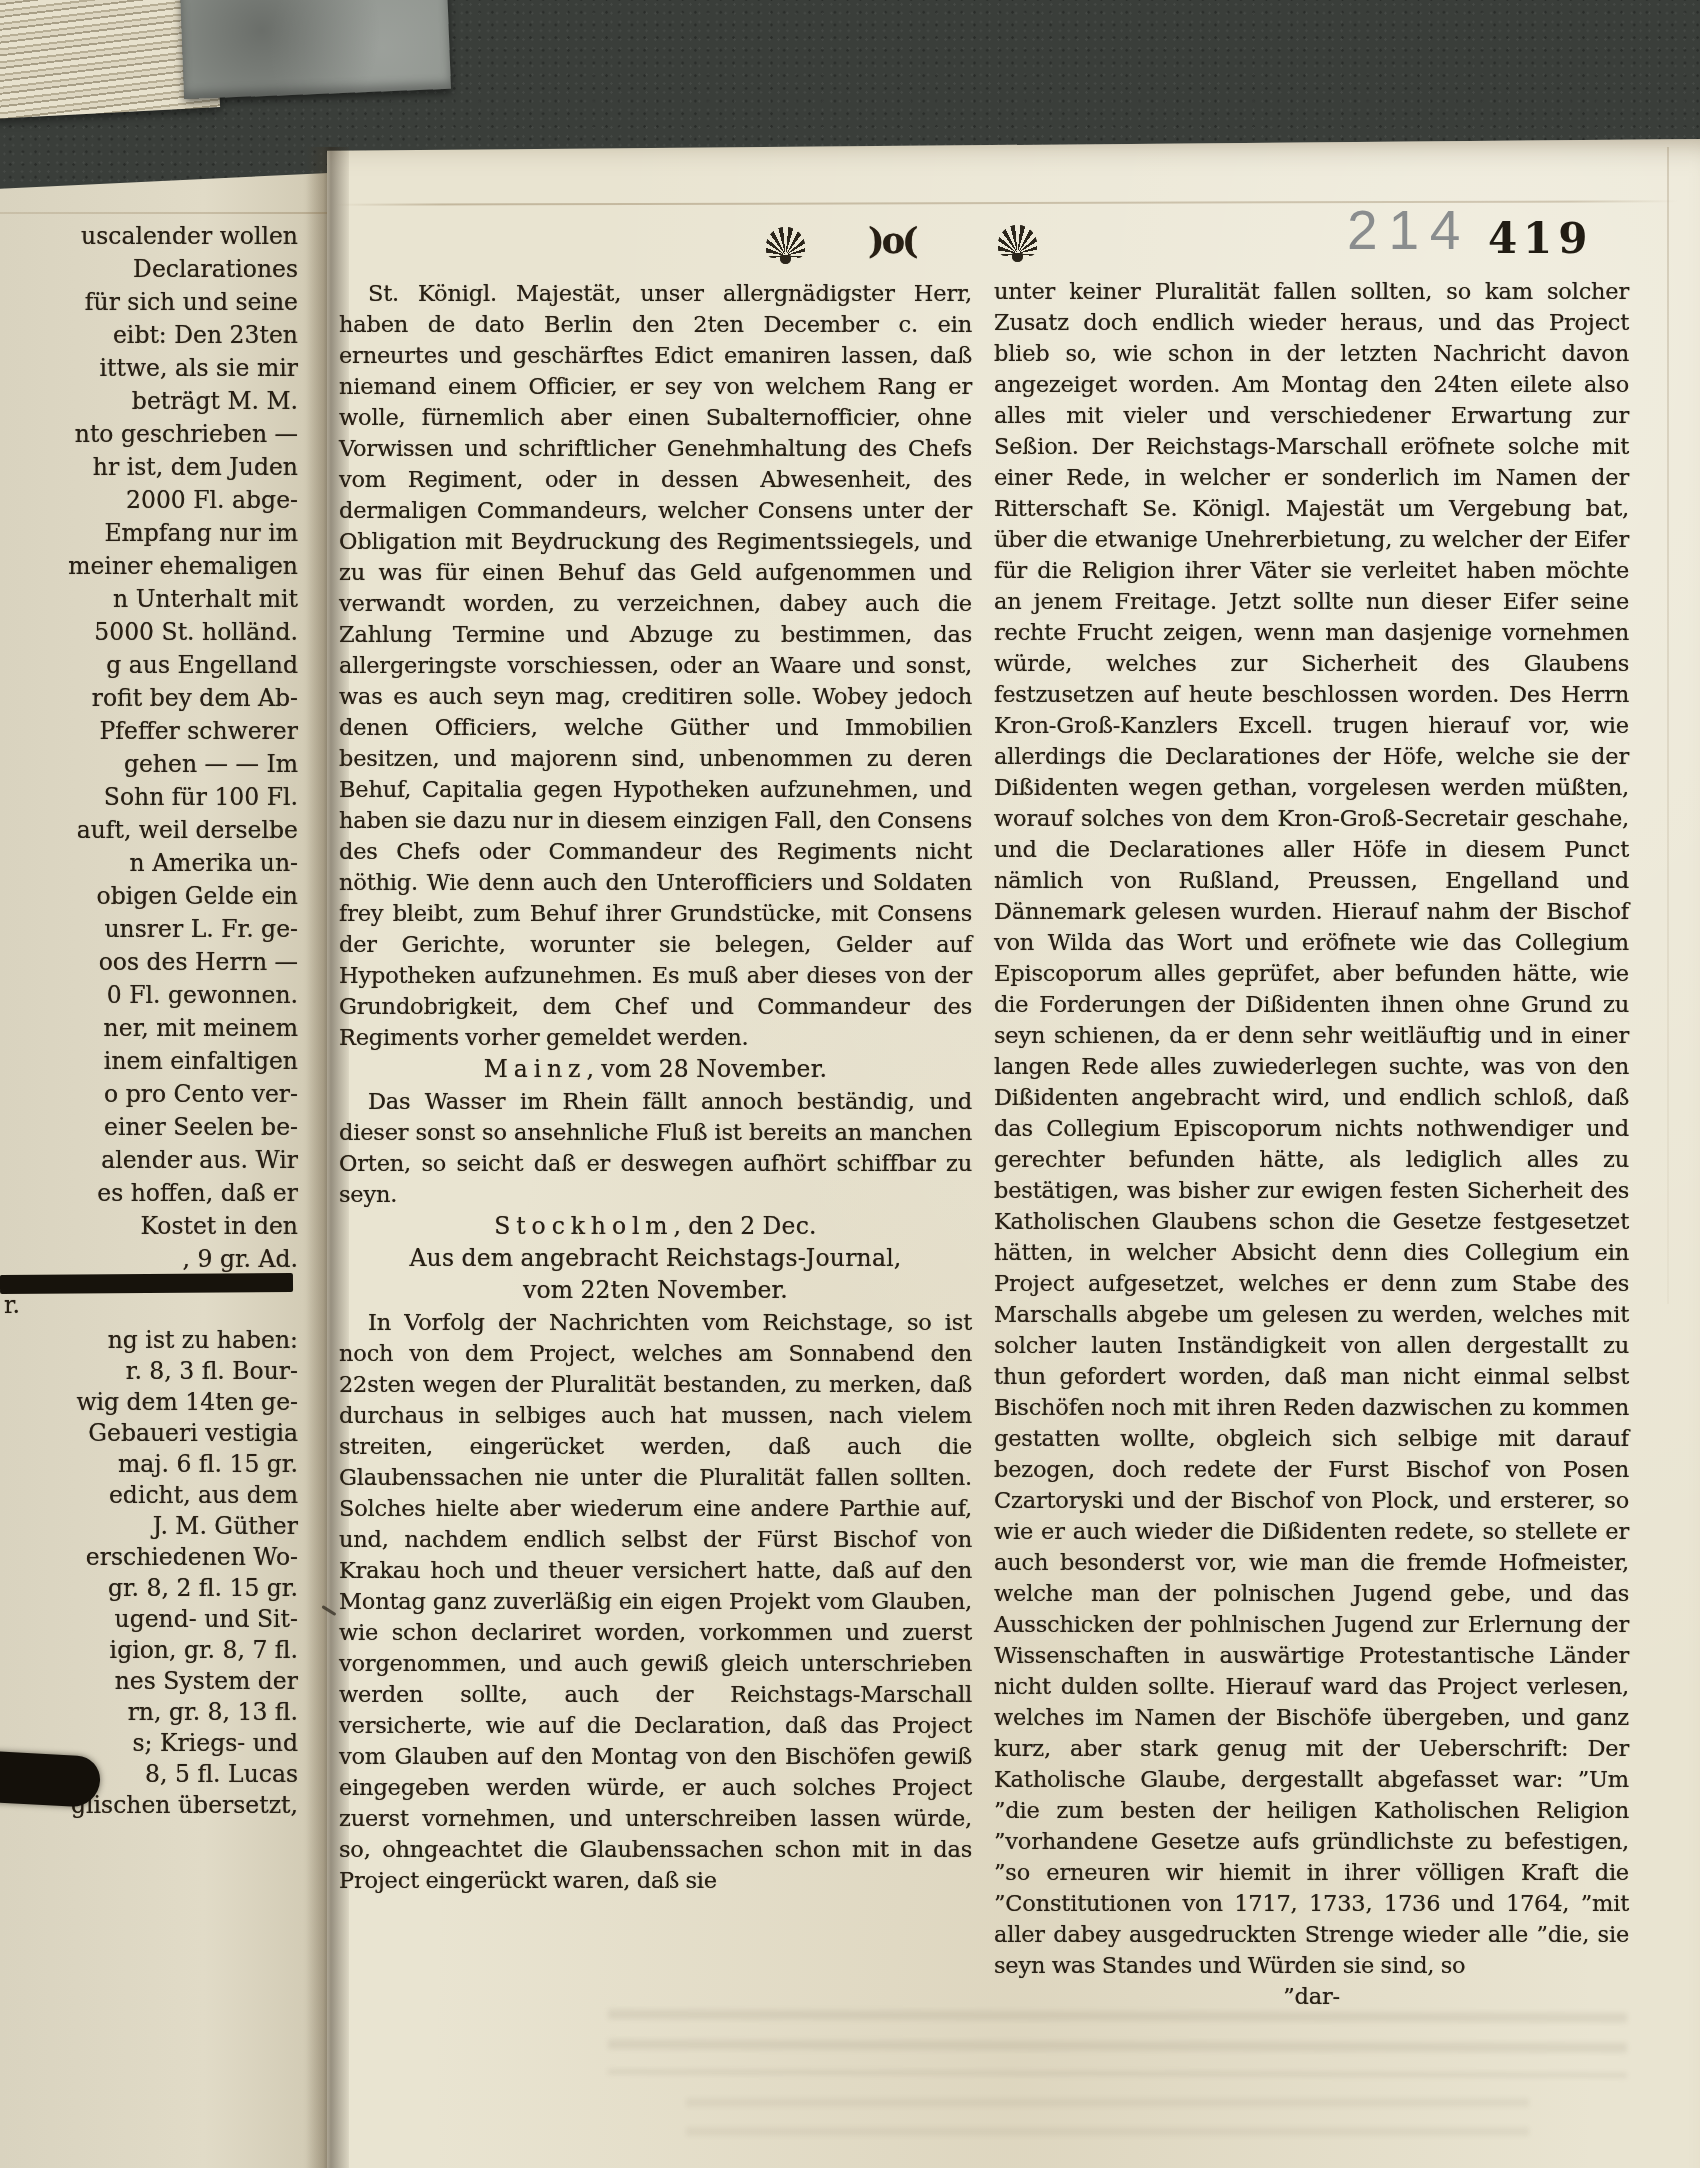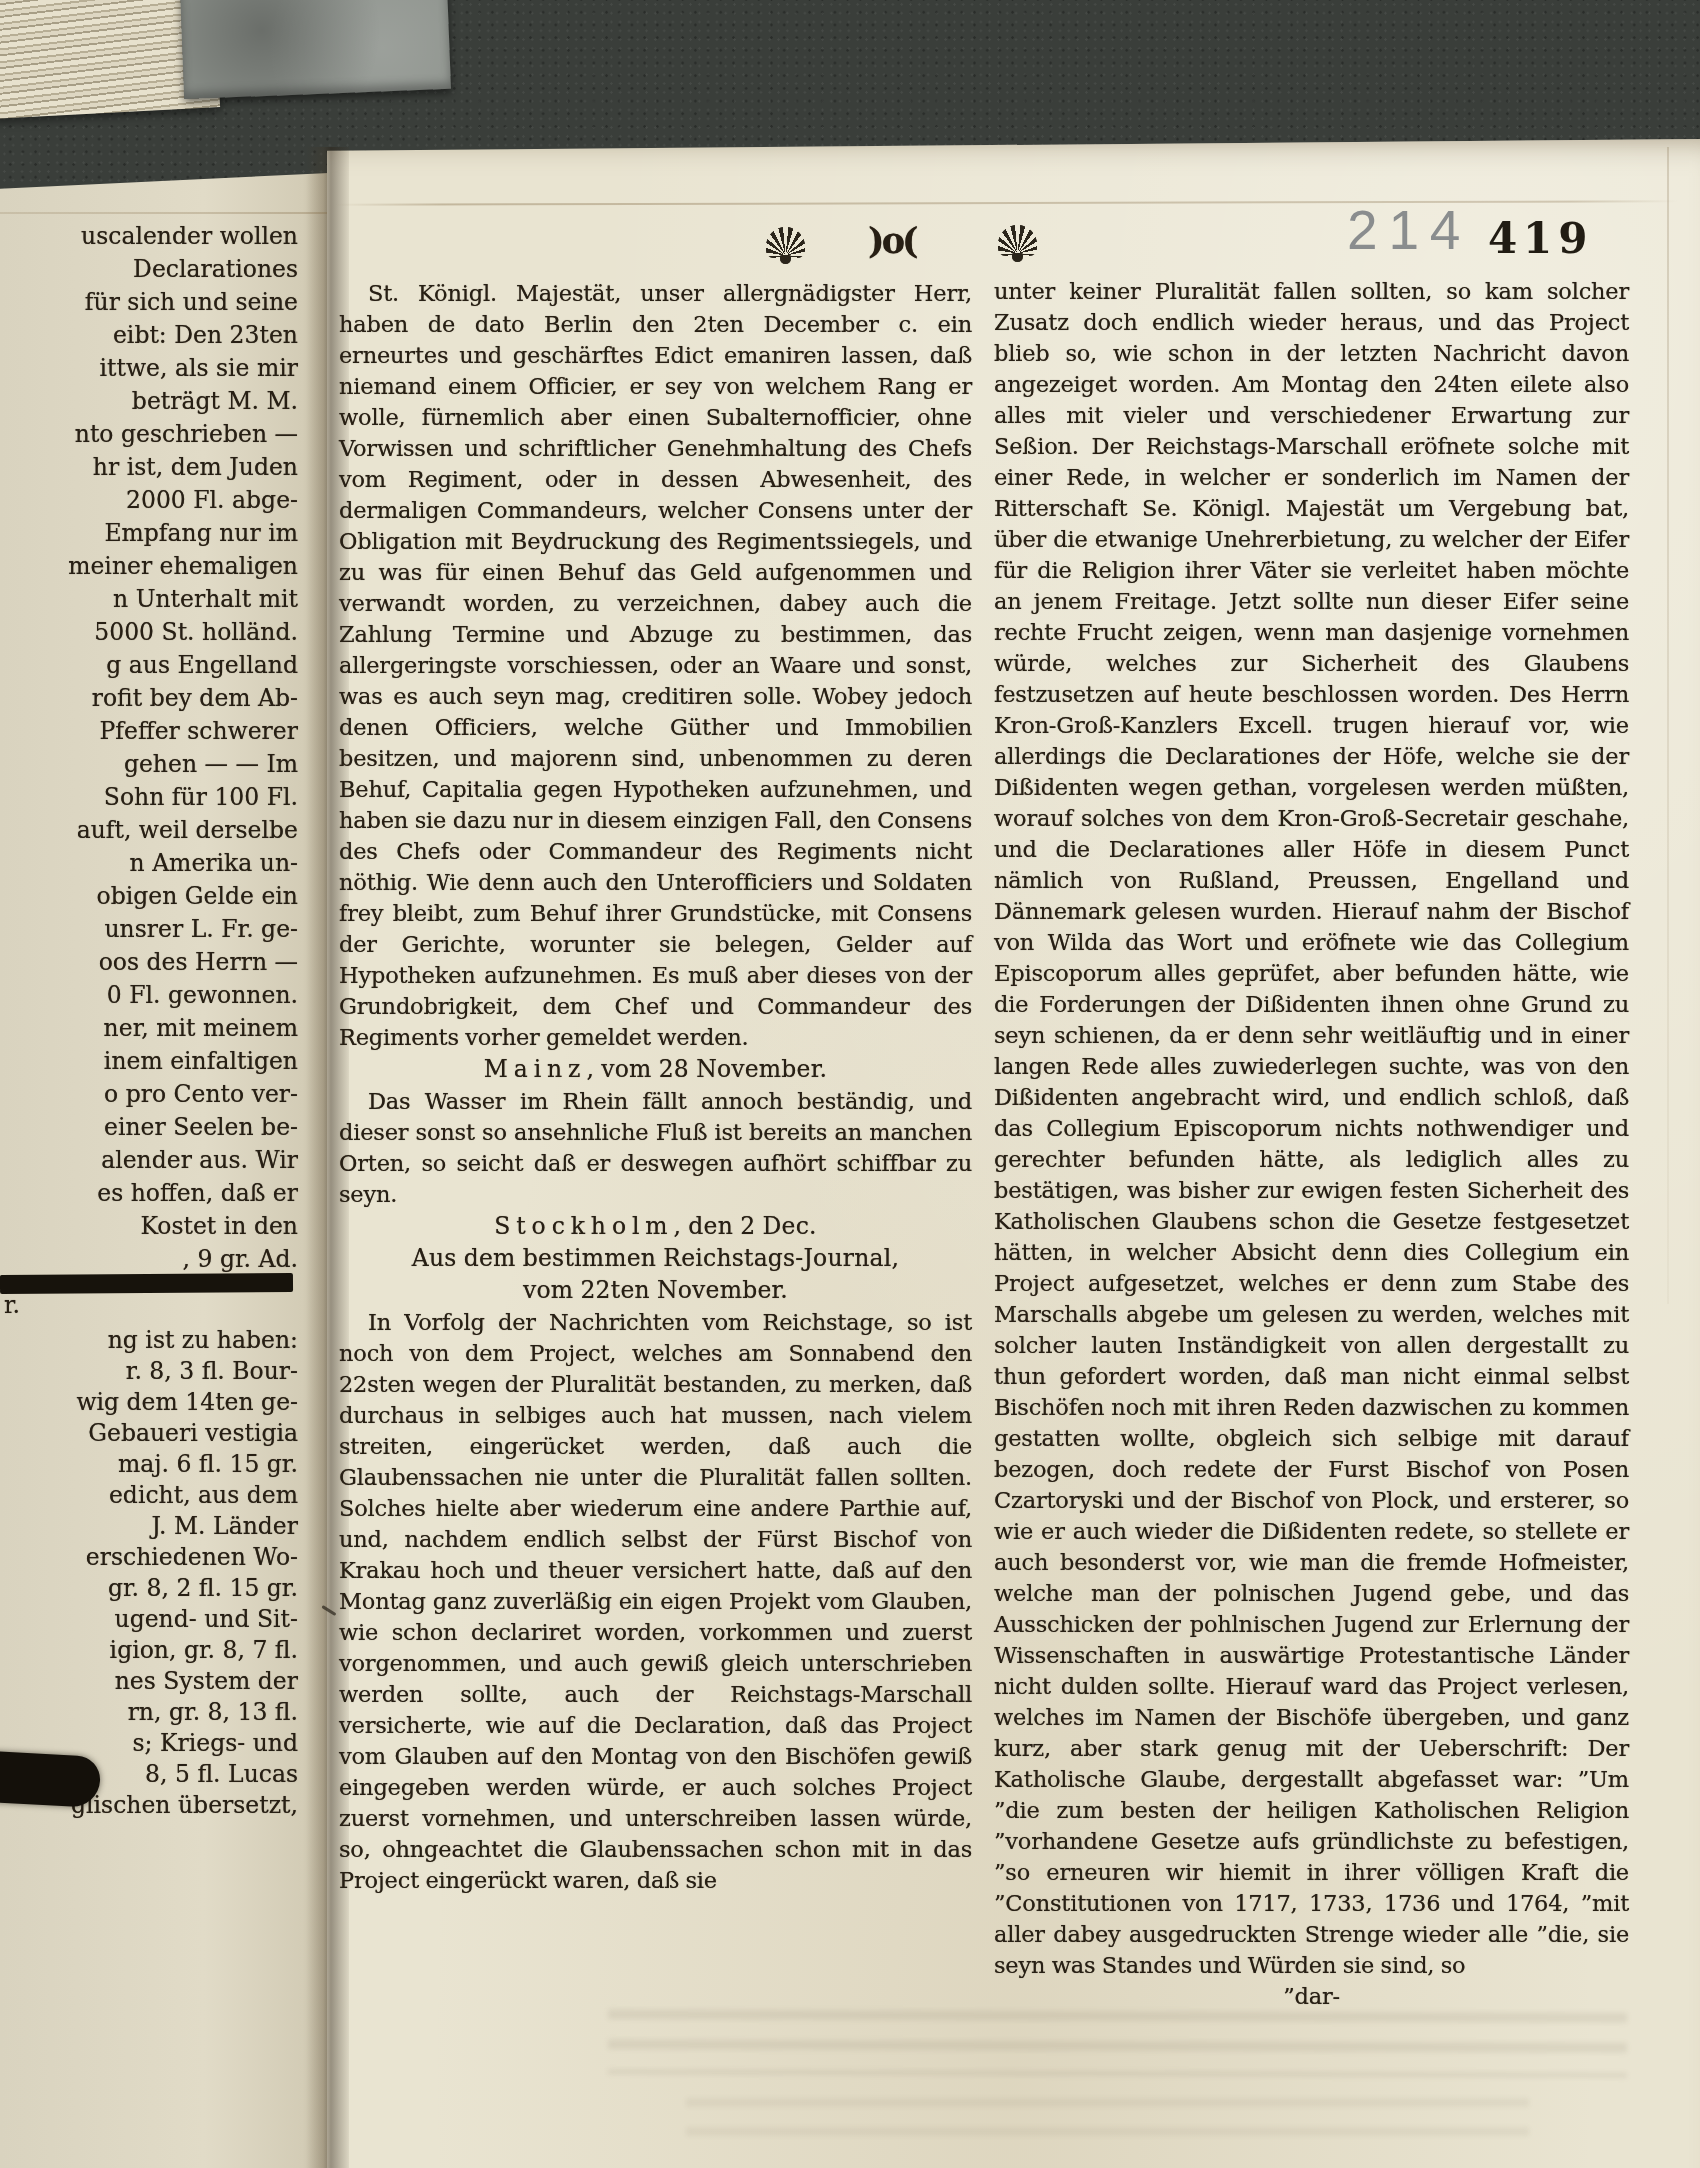--- a/index.html
+++ b/index.html
@@ -204,40 +204,40 @@
 <div class="abs section-rule"></div>
 <div class="abs frag-single ink">r.</div>
 <div class="abs margin-col2 ink">
 
 <div class="frag">ng ist zu haben:</div>
     <div class="frag">r. 8, 3 fl.  Bour-</div>
     <div class="frag">wig dem 14ten ge-</div>
     <div class="frag">Gebaueri vestigia</div>
     <div class="frag">maj. 6 fl. 15 gr.</div>
     <div class="frag">edicht, aus dem</div>
-    <div class="frag">J. M. Länder</div>
+    <div class="frag">J. M. Güther</div>
     <div class="frag">erschiedenen Wo-</div>
     <div class="frag">gr. 8, 2 fl. 15 gr.</div>
     <div class="frag">ugend- und Sit-</div>
     <div class="frag">igion, gr. 8, 7 fl.</div>
     <div class="frag">nes System der</div>
     <div class="frag">rn, gr. 8, 13 fl.</div>
     <div class="frag">s; Kriegs- und</div>
     <div class="frag">8, 5 fl.  Lucas</div>
     <div class="frag">glischen übersetzt,</div>
   </div>
 <div class="abs ink-blob"></div>
 <div class="abs ink-mark"></div>
 
 <div class="abs col col-left ink">
   <p>St. Königl. Majestät, unser allergnädigster Herr, haben de dato Berlin den 2ten December c. ein erneurtes und geschärftes Edict emaniren lassen, daß niemand einem Officier, er sey von welchem Rang er wolle, fürnemlich aber einen Subalternofficier, ohne Vorwissen und schriftlicher Genehmhaltung des Chefs vom Regiment, oder in dessen Abwesenheit, des dermaligen Commandeurs, welcher Consens unter der Obligation mit Beydruckung des Regimentssiegels, und zu was für einen Behuf das Geld aufgenommen und verwandt worden, zu verzeichnen, dabey auch die Zahlung Termine und Abzuge zu bestimmen, das allergeringste vorschiessen, oder an Waare und sonst, was es auch seyn mag, creditiren solle.  Wobey jedoch denen Officiers, welche Güther und Immobilien besitzen, und majorenn sind, unbenommen zu deren Behuf, Capitalia gegen Hypotheken aufzunehmen, und haben sie dazu nur in diesem einzigen Fall, den Consens des Chefs oder Commandeur des Regiments nicht nöthig.  Wie denn auch den Unterofficiers und Soldaten frey bleibt, zum Behuf ihrer Grundstücke, mit Consens der Gerichte, worunter sie belegen, Gelder auf Hypotheken aufzunehmen.  Es muß aber dieses von der Grundobrigkeit, dem Chef und Commandeur des Regiments vorher gemeldet werden.</p>
   <h3 class="heading"><span class="sp">Mainz</span><span>, vom 28 November.</span></h3>
   <p>Das Wasser im Rhein fällt annoch beständig, und dieser sonst so ansehnliche Fluß ist bereits an manchen Orten, so seicht daß er deswegen aufhört schiffbar zu seyn.</p>
   <h3 class="heading"><span class="sp">Stockholm</span><span>, den 2 Dec.</span></h3>
-  <h3 class="heading">Aus dem bestimmen Reichstags-Journal,</h3>
+  <h3 class="heading">Aus dem angebracht Reichstags-Journal,</h3>
   <h3 class="heading">vom 22ten November.</h3>
   <p>In Vorfolg der Nachrichten vom Reichstage, so ist noch von dem Project, welches am Sonnabend den 22sten wegen der Pluralität bestanden, zu merken, daß durchaus in selbiges auch hat mussen, nach vielem streiten, eingerücket werden, daß auch die Glaubenssachen nie unter die Pluralität fallen sollten.  Solches hielte aber wiederum eine andere Parthie auf, und, nachdem endlich selbst der Fürst Bischof von Krakau hoch und theuer versichert hatte, daß auf den Montag ganz zuverläßig ein eigen Projekt vom Glauben, wie schon declariret worden, vorkommen und zuerst vorgenommen, und auch gewiß gleich unterschrieben werden sollte, auch der Reichstags-Marschall versicherte, wie auf die Declaration, daß das Project vom Glauben auf den Montag von den Bischöfen gewiß eingegeben werden würde, er auch solches Project zuerst vornehmen, und unterschreiben lassen würde, so, ohngeachtet die Glaubenssachen schon mit in das Project eingerückt waren, daß sie</p>
 </div>
 
 <div class="abs col col-right ink">
   <p class="noindent">unter keiner Pluralität fallen sollten, so kam solcher Zusatz doch endlich wieder heraus, und das Project blieb so, wie schon in der letzten Nachricht davon angezeiget worden.  Am Montag den 24ten eilete also alles mit vieler und verschiedener Erwartung zur Seßion.  Der Reichstags-Marschall eröfnete solche mit einer Rede, in welcher er sonderlich im Namen der Ritterschaft Se. Königl. Majestät um Vergebung bat, über die etwanige Unehrerbietung, zu welcher der Eifer für die Religion ihrer Väter sie verleitet haben möchte an jenem Freitage.  Jetzt sollte nun dieser Eifer seine rechte Frucht zeigen, wenn man dasjenige vornehmen würde, welches zur Sicherheit des Glaubens festzusetzen auf heute beschlossen worden. Des Herrn Kron-Groß-Kanzlers Excell. trugen hierauf vor, wie allerdings die Declarationes der Höfe, welche sie der Dißidenten wegen gethan, vorgelesen werden müßten, worauf solches von dem Kron-Groß-Secretair geschahe, und die Declarationes aller Höfe in diesem Punct nämlich von Rußland, Preussen, Engelland und Dännemark gelesen wurden.  Hierauf nahm der Bischof von Wilda das Wort und eröfnete wie das Collegium Episcoporum alles geprüfet, aber befunden hätte, wie die Forderungen der Dißidenten ihnen ohne Grund zu seyn schienen, da er denn sehr weitläuftig und in einer langen Rede alles zuwiederlegen suchte, was von den Dißidenten angebracht wird, und endlich schloß, daß das Collegium Episcoporum nichts nothwendiger und gerechter befunden hätte, als lediglich alles zu bestätigen, was bisher zur ewigen festen Sicherheit des Katholischen Glaubens schon die Gesetze festgesetzet hätten, in welcher Absicht denn dies Collegium ein Project aufgesetzet, welches er denn zum Stabe des Marschalls abgebe um gelesen zu werden, welches mit solcher lauten Inständigkeit von allen dergestallt zu thun gefordert worden, daß man nicht einmal selbst Bischöfen noch mit ihren Reden dazwischen zu kommen gestatten wollte, obgleich sich selbige mit darauf bezogen, doch redete der Furst Bischof von Posen Czartoryski und der Bischof von Plock, und ersterer, so wie er auch wieder die Dißidenten redete, so stellete er auch besonderst vor, wie man die fremde Hofmeister, welche man der polnischen Jugend gebe, und das Ausschicken der pohlnischen Jugend zur Erlernung der Wissenschaften in auswärtige Protestantische Länder nicht dulden sollte.  Hierauf ward das Project verlesen, welches im Namen der Bischöfe übergeben, und ganz kurz, aber stark genug mit der Ueberschrift: Der Katholische Glaube, dergestallt abgefasset war: ”Um ”die zum besten der heiligen Katholischen Religion ”vorhandene Gesetze aufs gründlichste zu befestigen, ”so erneuren wir hiemit in ihrer völligen Kraft die ”Constitutionen von 1717, 1733, 1736 und 1764, ”mit aller dabey ausgedruckten Strenge wieder alle ”die, sie seyn was Standes und Würden sie sind, so</p>
   <p class="catchword">”dar-</p>
 </div>
 
 <div class="abs ghost1"></div>

